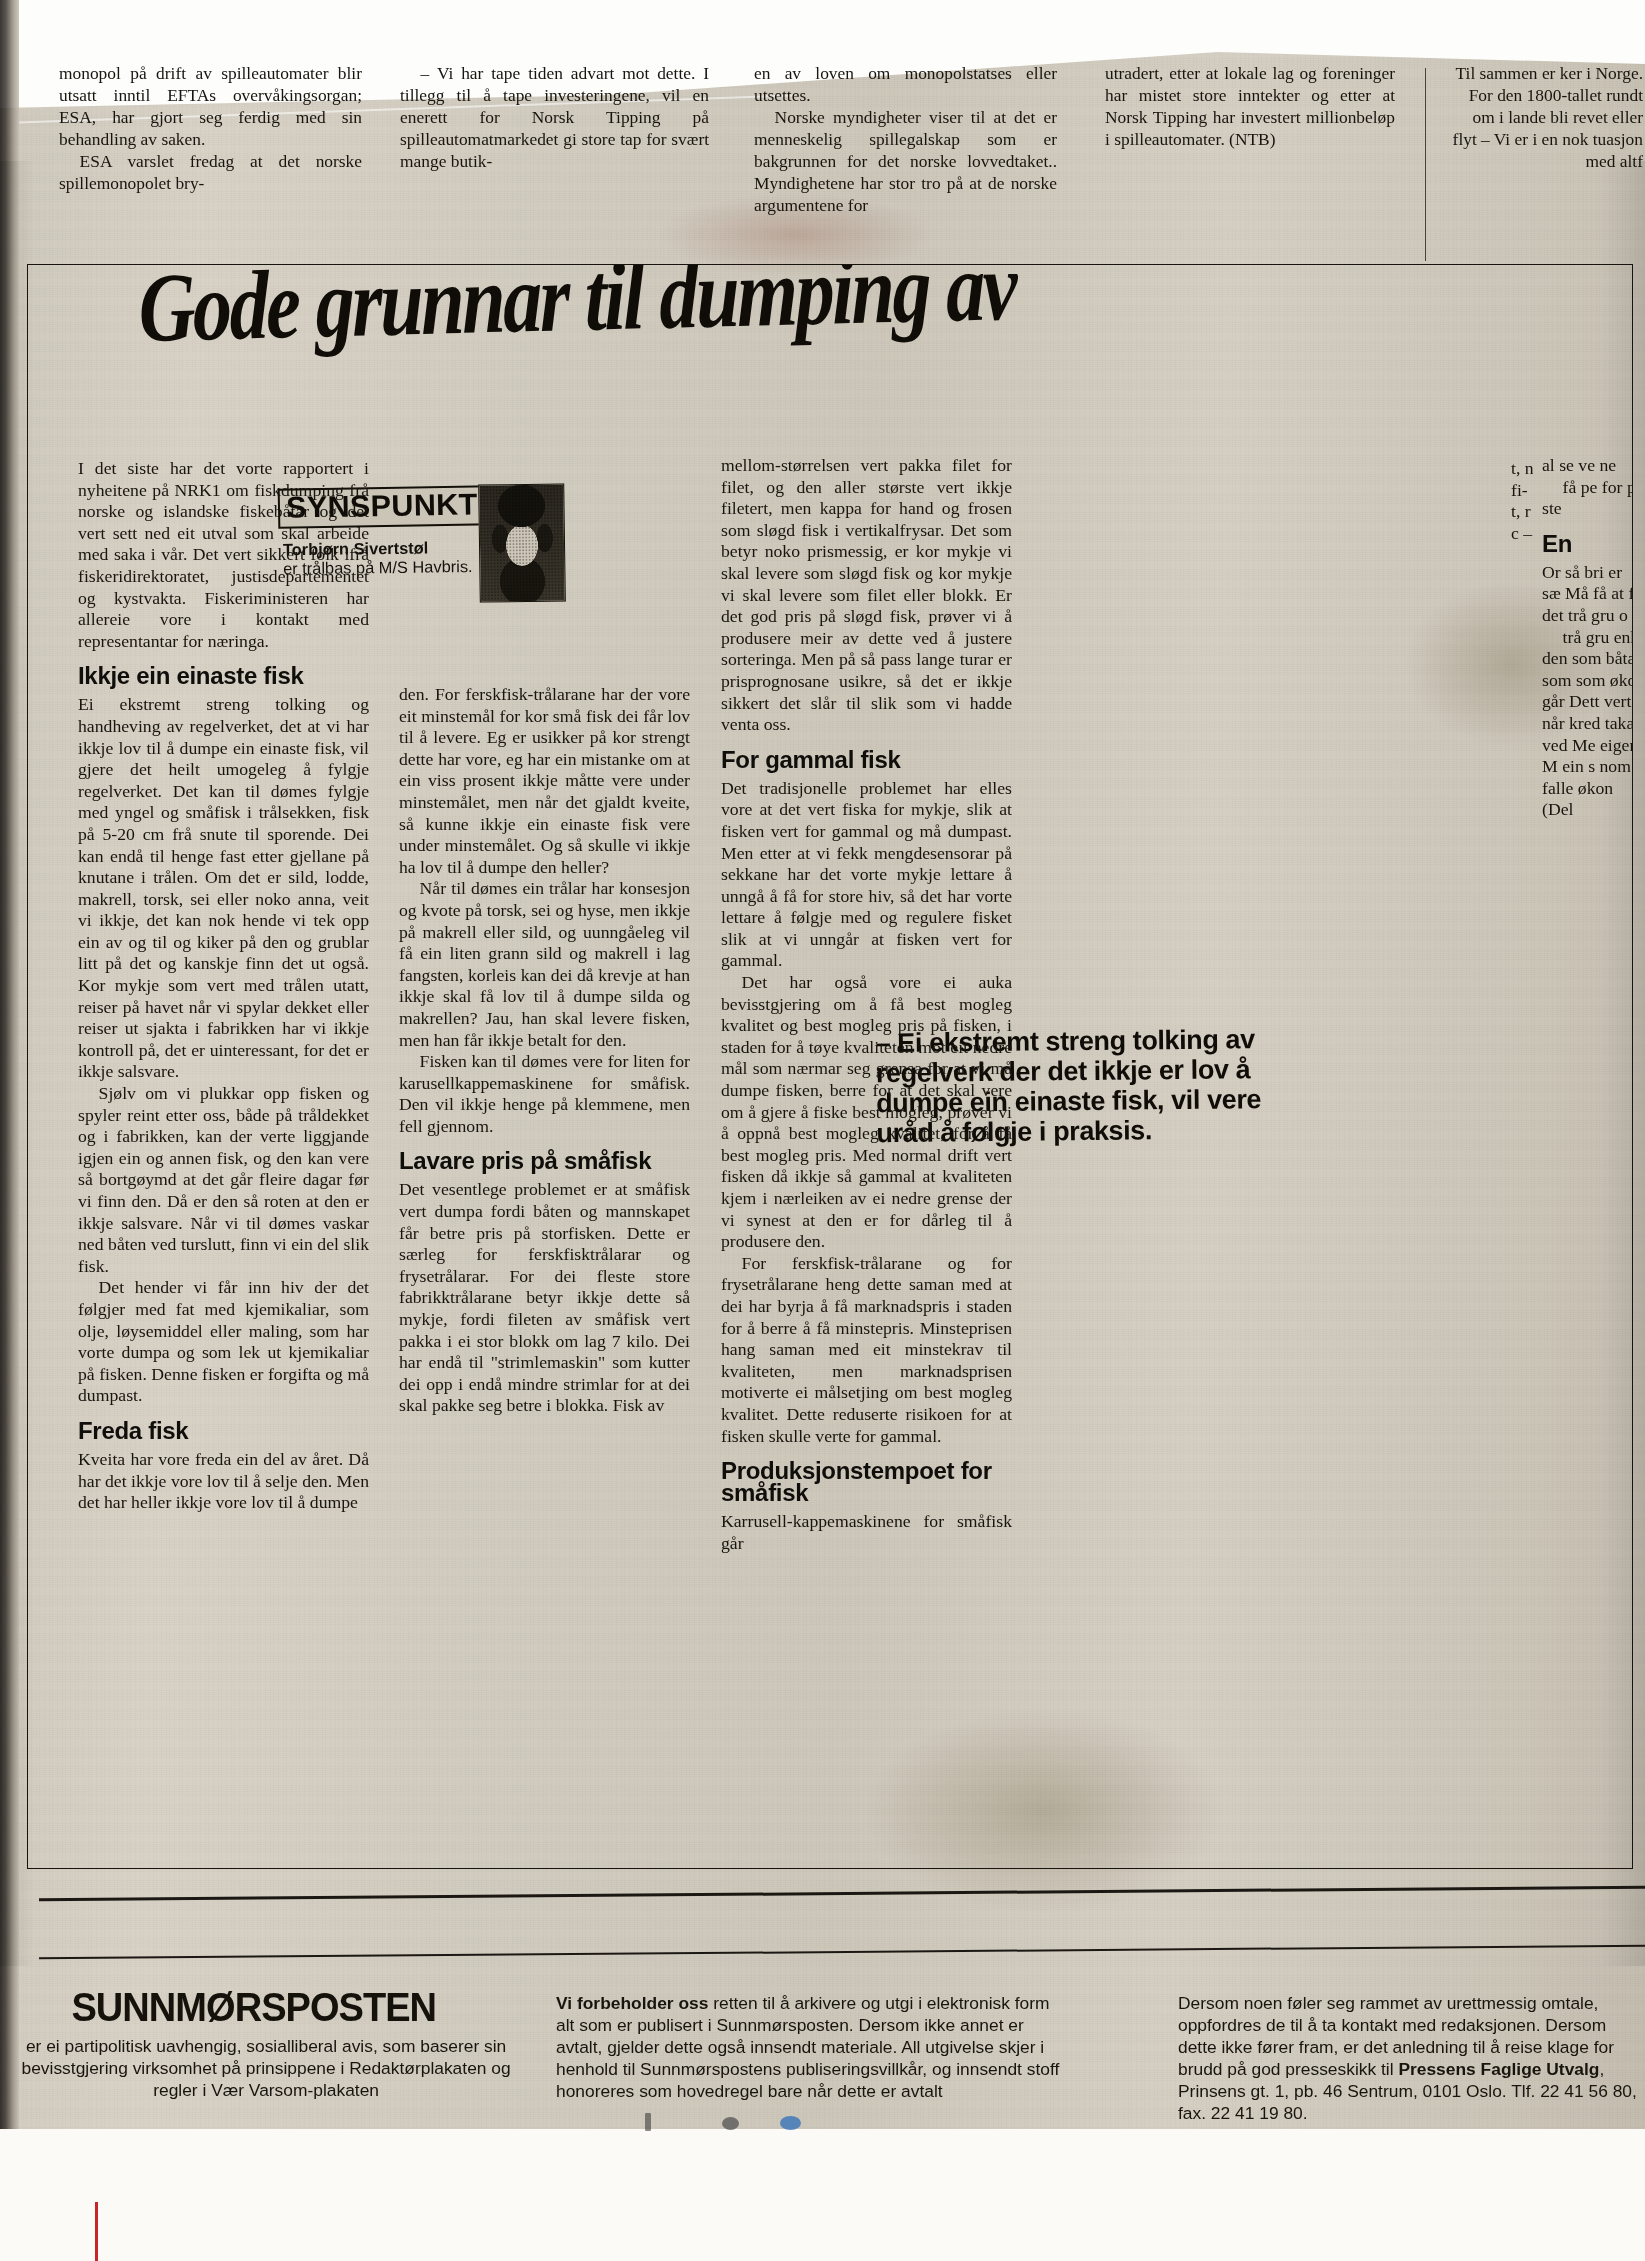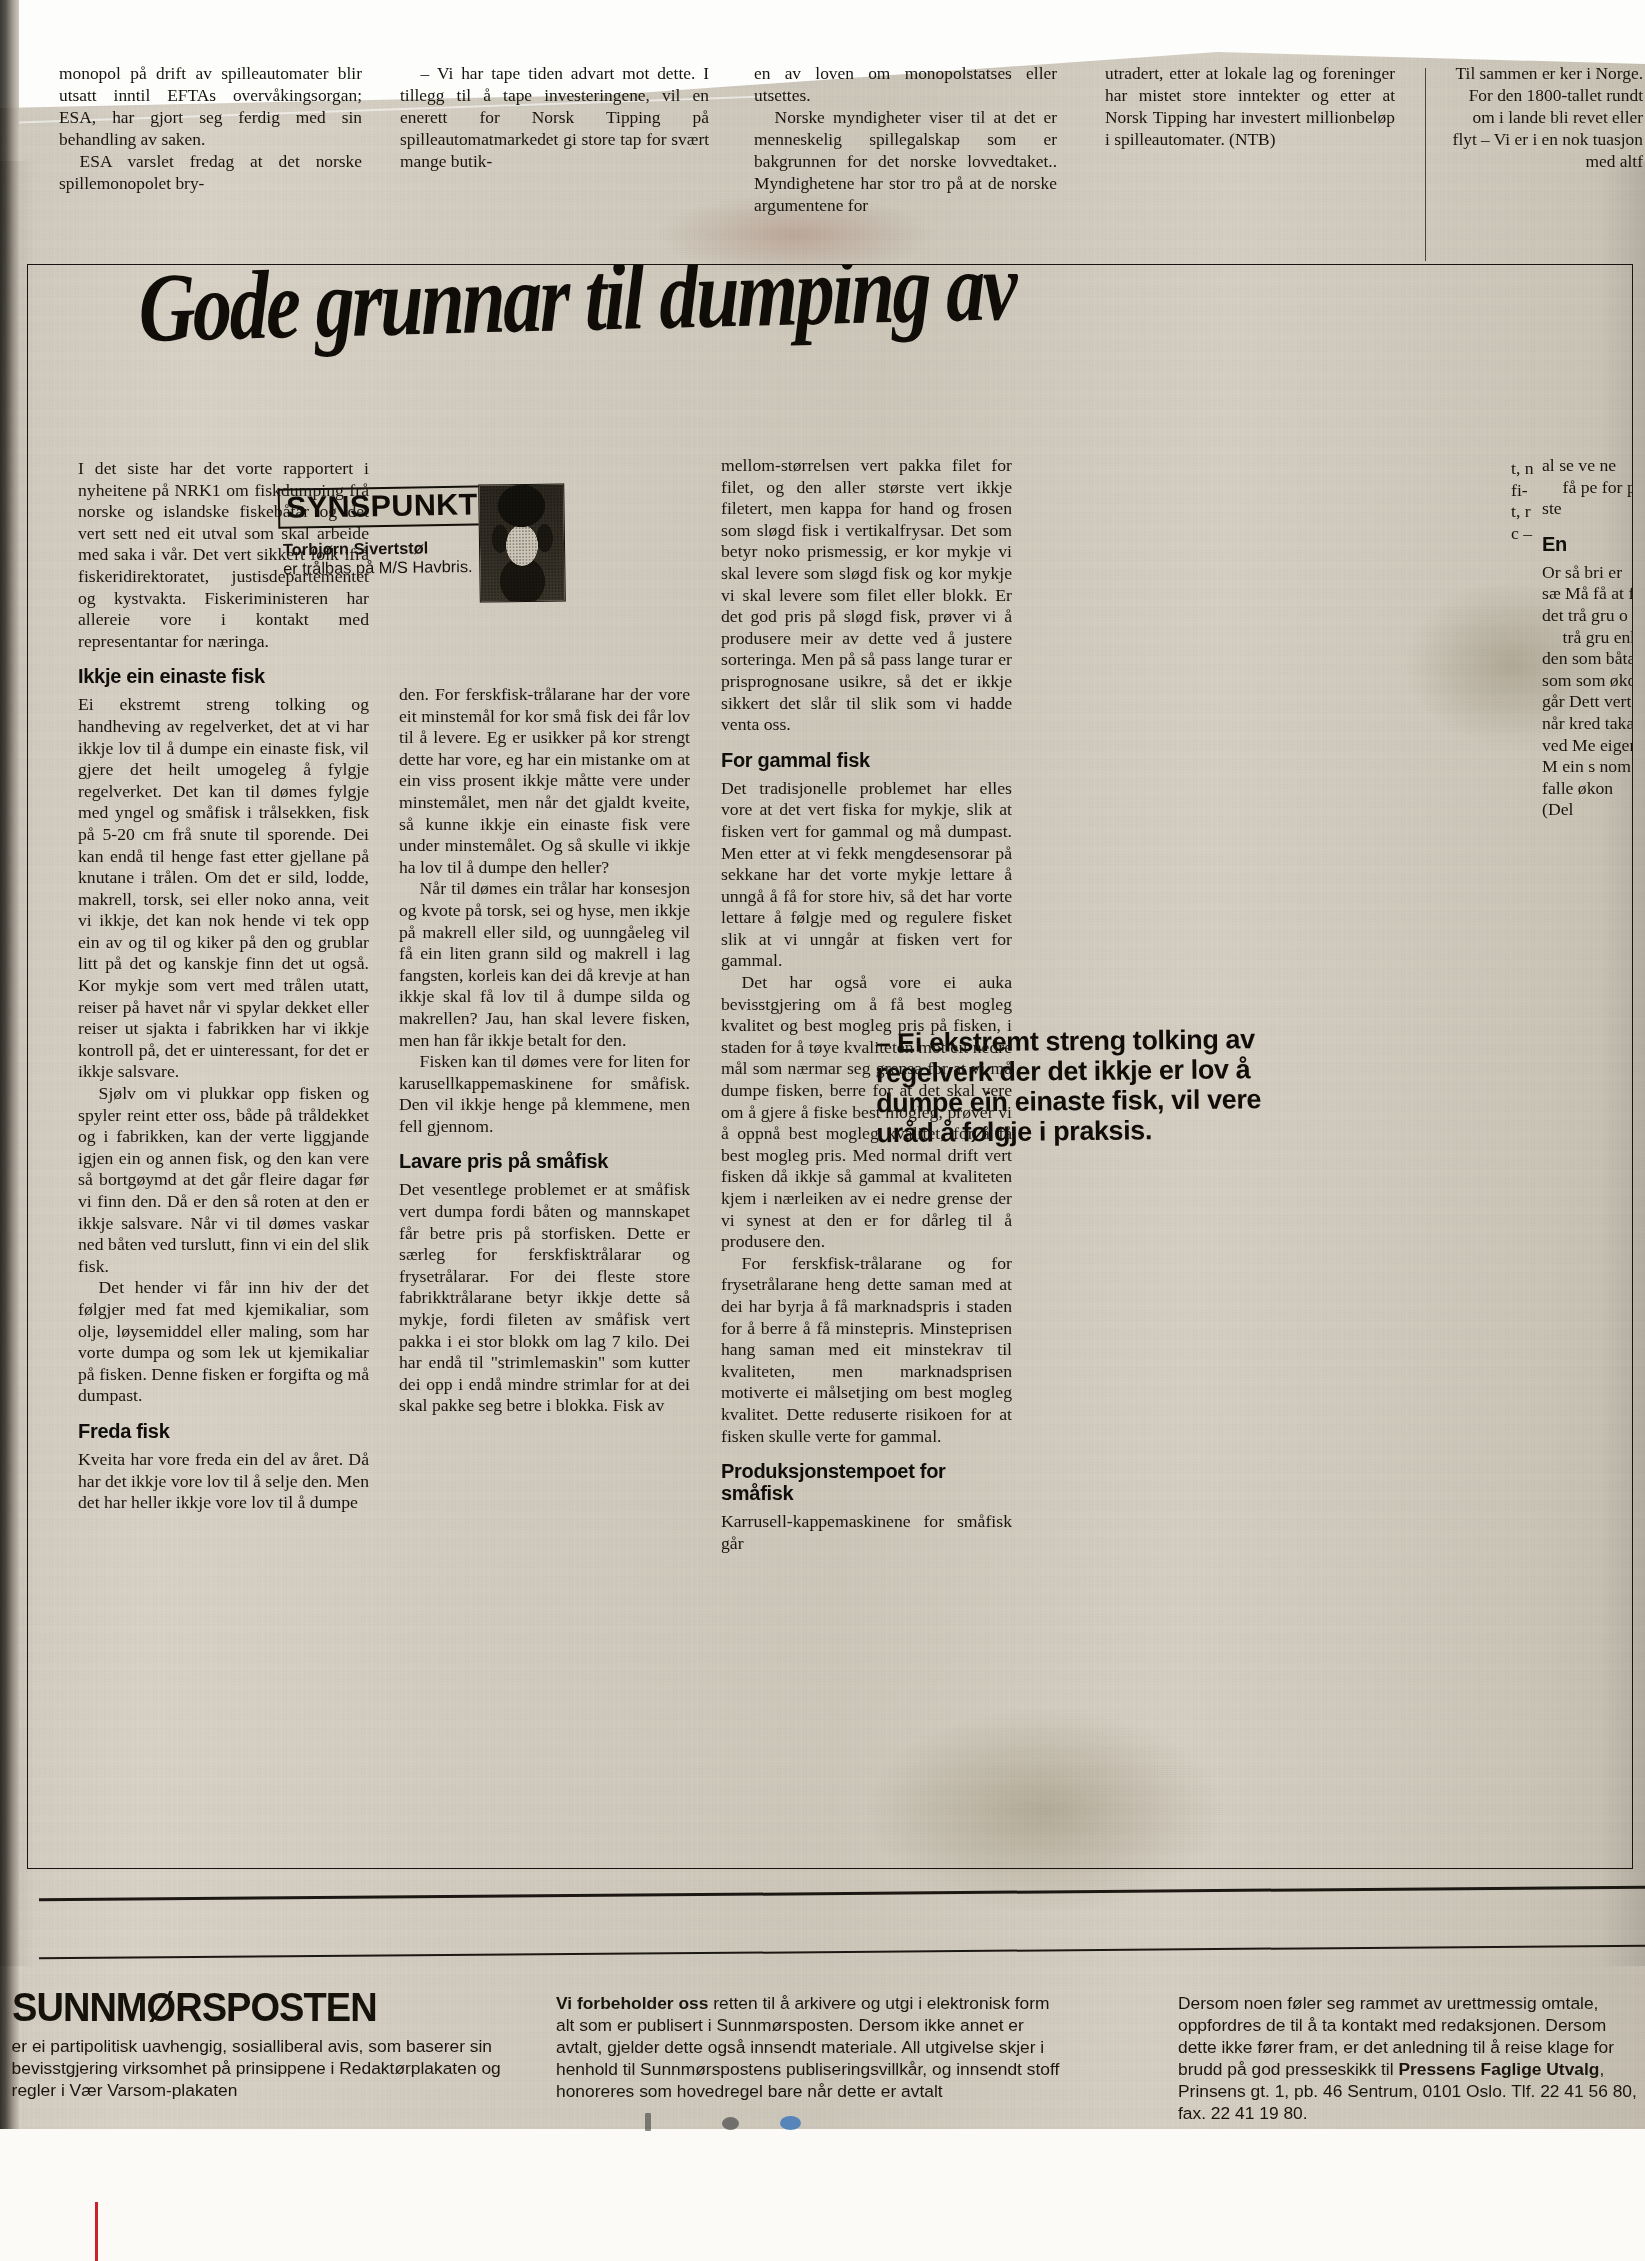--- a/index.html
+++ b/index.html
@@ -51,21 +51,21 @@
   .col{position:absolute;color:#16130f;}
   .body-txt{
     font-family:"Liberation Serif",serif;
     font-size:17.7px;line-height:21.6px;text-align:justify;
     text-justify:inter-word;hyphens:manual;color:#18150f;
   }
   .body-txt p{margin:0;}
   .body-txt p.ind{text-indent:20.6px;}
   .sub{
     font-family:"Liberation Sans",sans-serif;font-weight:bold;
-    font-size:20px;line-height:22px;letter-spacing:-0.3px;color:#100e0b;
+    font-size:24px;line-height:22px;letter-spacing:-0.3px;color:#100e0b;
     margin:13px 0 7px 0;
   }
 
   
   #topstub{position:absolute;left:0;top:62px;width:1645px;height:200px;overflow:hidden;}
   #topstub .tc{position:absolute;top:0;}
   #topstub .tc .body-txt{font-size:17.4px;line-height:22px;}
   .vrule{position:absolute;width:1.3px;background:#1a1713;opacity:.75;}
 
   
@@ -272,21 +272,21 @@
         <div class="body-txt" style="text-align:left;">t, n fi- t, r c –</div>
       </div>
 
     </div>
   </div>
 
   <div id="footer">
     <div class="hrule" style="left:39px;top:2.6px;width:1606px;transform:rotate(-.45deg);"></div>
     <div class="hrule" style="left:39px;top:62px;width:1606px;height:1.9px;transform:rotate(-.45deg);"></div>
 
-    <div style="position:absolute;left:11.6px;top:97px;width:509px;">
+    <div style="position:absolute;left:11.6px;top:97px;width:509px;text-align:center;">
       <div class="masthead">SUNNMØRSPOSTEN</div>
       <div class="foot-txt" style="margin-top:6.4px;">er ei partipolitisk uavhengig, sosialliberal avis, som baserer sin bevisstgjering virksomhet på prinsippene i Redaktørplakaten og regler i Vær Varsom-plakaten</div>
     </div>
 
     <div style="position:absolute;left:556px;top:103px;width:509px;">
       <div class="foot-txt">
         <b>Vi forbeholder oss</b><span> retten til å arkivere og utgi i elektronisk form alt som er publisert i Sunnmørsposten. Dersom ikke annet er avtalt, gjelder dette også innsendt materiale. All utgivelse skjer i henhold til Sunnmørspostens publiseringsvillkår, og innsendt stoff honoreres som hovedregel bare når dette er avtalt</span>
       </div>
     </div>
 

